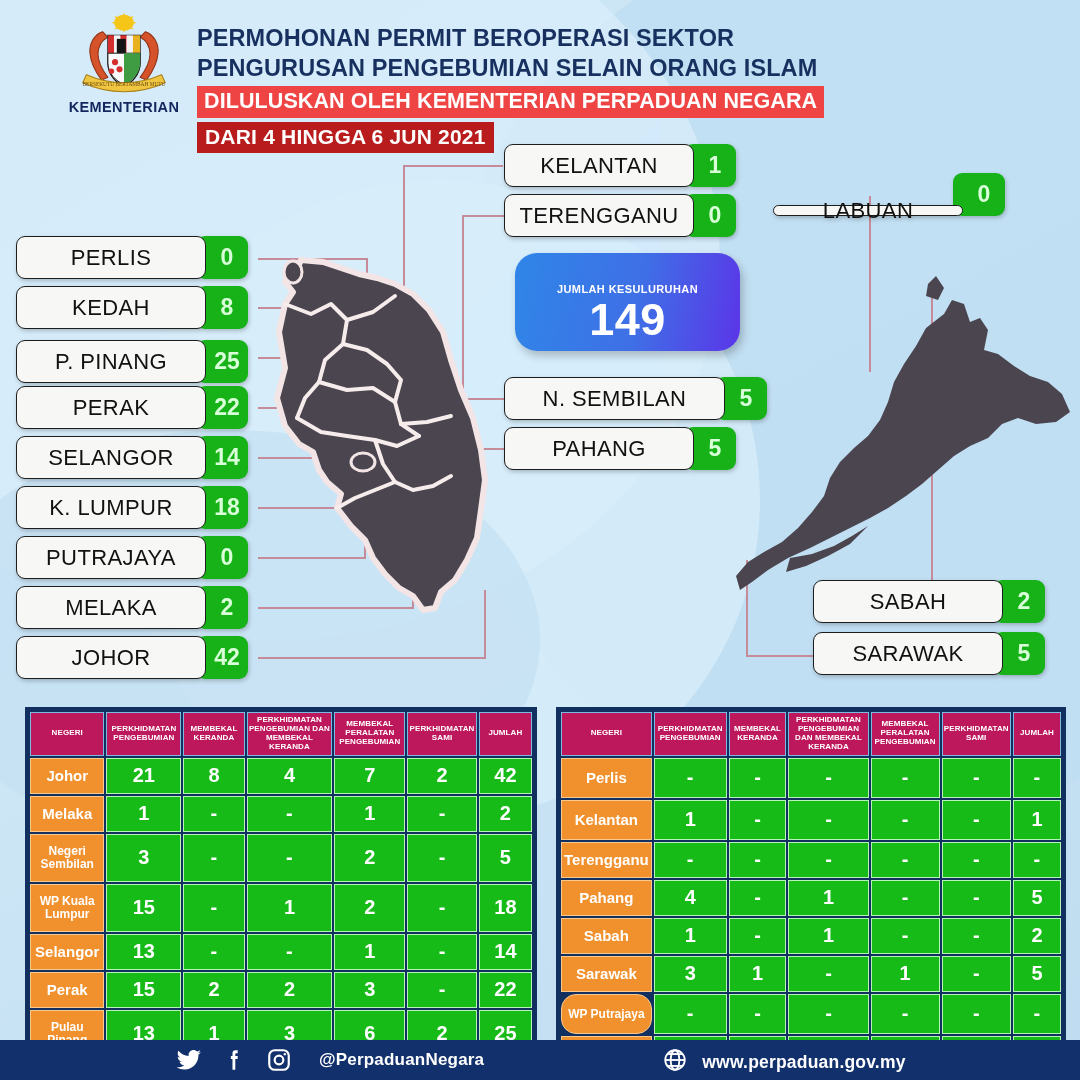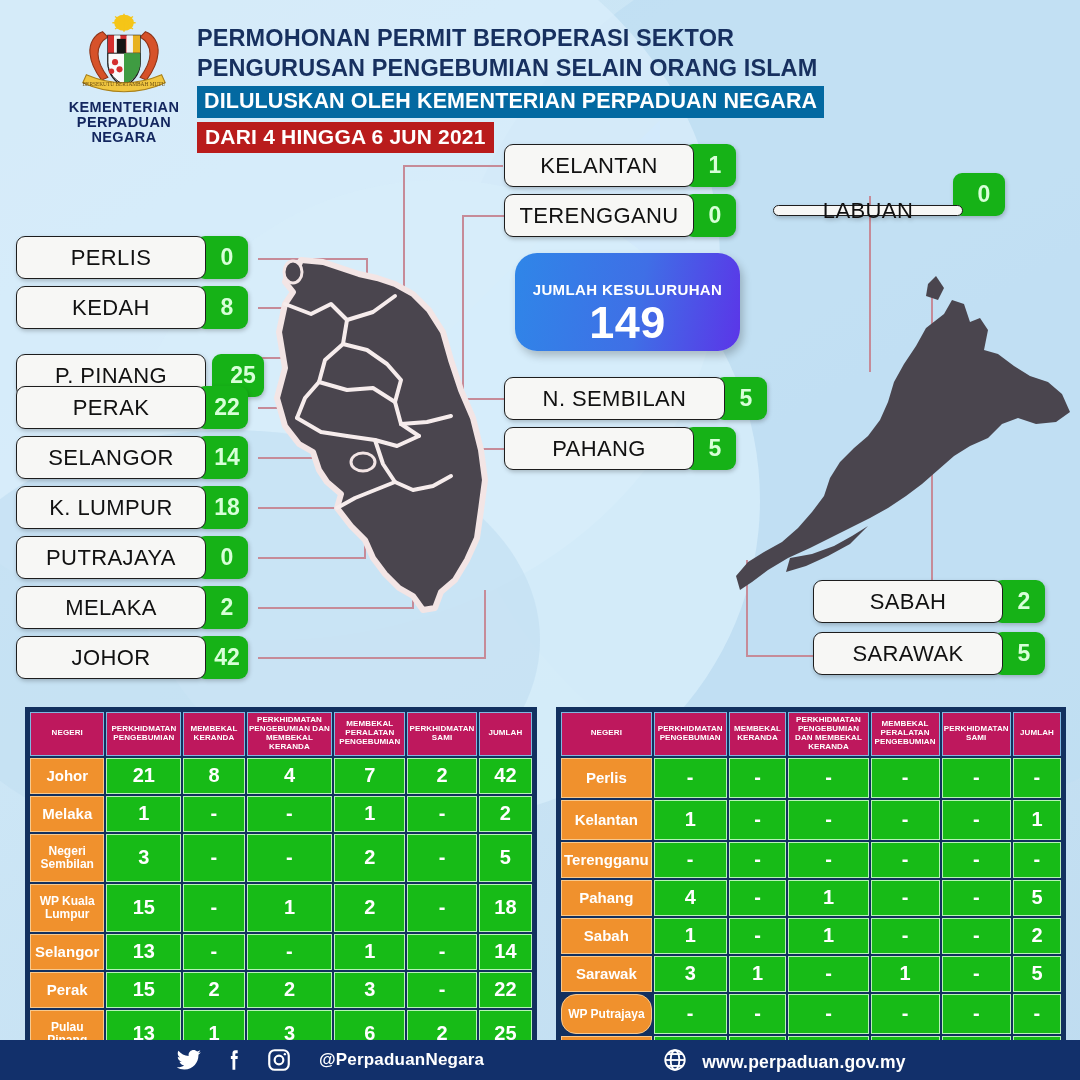--- a/index.html
+++ b/index.html
@@ -24,21 +24,21 @@
   .bg-wedge{position:absolute;left:330px;top:120px;width:330px;height:330px;background:#d2eafc;opacity:.8;
     clip-path:polygon(0 100%,100% 0,100% 100%);}
 
   
   .header{position:absolute;left:0;top:0;width:1080px;height:146px;}
   .jata{position:absolute;left:44px;top:12px;width:160px;height:128px;text-align:center;}
   .jata .crest{width:108px;height:86px;margin:0 auto;position:relative;}
   .jata .ministry{font-size:14.5px;font-weight:bold;color:#13265e;line-height:1.05;letter-spacing:.4px;margin-top:2px;}
   .titleblock{position:absolute;left:197px;top:24px;}
   .t-line{font-size:23.5px;font-weight:bold;color:#17305f;line-height:1.26;letter-spacing:.1px;white-space:nowrap;}
-  .t-blue{display:inline-block;background:#0369a1;color:#fff;font-size:21.5px;font-weight:bold;
+  .t-blue{display:inline-block;background:#ef4444;color:#fff;font-size:21.5px;font-weight:bold;
     padding:3px 7px 4px 7px;letter-spacing:.1px;white-space:nowrap;margin-top:3px;}
   .t-red{display:inline-block;background:#b91c1c;color:#fff;font-size:21px;font-weight:bold;
     padding:3px 8px 4px 8px;letter-spacing:.2px;white-space:nowrap;margin-top:4px;}
 
   
   .pill{position:absolute;display:flex;align-items:stretch;height:43px;
     filter:drop-shadow(1px 2px 2px rgba(0,0,0,.22));}
   .pill .name{background:#f7f7f5;border:1.6px solid #1d1d1d;border-radius:9px;
     display:flex;align-items:center;justify-content:center;
     font-size:22px;color:#111;letter-spacing:.4px;font-weight:500;
@@ -53,21 +53,21 @@
 
   
   .map{position:absolute;}
   .map svg{display:block;}
 
   
   .total{position:absolute;left:515px;top:253px;width:225px;height:98px;border-radius:22px;
     background:linear-gradient(100deg,#2f86e8 0%,#3f6fe6 55%,#5b35e8 100%);
     box-shadow:3px 5px 8px rgba(0,0,0,.22);
     display:flex;flex-direction:column;align-items:center;justify-content:center;}
-  .total .lbl{color:#fff;font-size:15px;font-weight:bold;letter-spacing:.4px;margin-top:21px;}
+  .total .lbl{color:#fff;font-size:11px;font-weight:bold;letter-spacing:.4px;margin-top:21px;}
   .total .num{color:#fff;font-size:45px;font-weight:bold;line-height:1;margin-top:2px;letter-spacing:.5px;}
 
   
   .tbl{position:absolute;border-collapse:separate;border-spacing:2px;
     background:#12305f;padding:3px;box-sizing:border-box;}
   .tbl th{background:#be185d;color:#fff;font-size:8px;font-weight:bold;line-height:1.12;
     text-align:center;padding:3px 1px;border:1px solid #7fb8e0;letter-spacing:.1px;}
   .tbl td{background:#17bb17;color:#fff;font-size:20px;font-weight:bold;text-align:center;
     border:1px solid #b8f3b8;padding:2px 0;}
   .tbl td.state{background:#f0912d;font-size:15px;line-height:1.05;padding:2px 2px;
@@ -121,21 +121,20 @@
           <path d="M60 46h18v10c0 13-9 21-18 25z" fill="#3f9c42"></path>
           <circle cx="50" cy="56" r="3.4" fill="#d42e2e"></circle>
           <circle cx="55" cy="64" r="3.4" fill="#d42e2e"></circle>
           <circle cx="46" cy="66" r="3" fill="#d42e2e"></circle>
           <path d="M18 70c14 6 28 9 42 9s28-3 42-9l4 9c-15 7-30 10-46 10s-31-3-46-10z" fill="#f0c640" stroke="#a9801a" stroke-width="1.2"></path>
           <text x="60" y="83" font-size="6" fill="#6b4c10" text-anchor="middle" font-family="Liberation Serif, serif">BERSEKUTU BERTAMBAH MUTU</text>
         </svg>
       </div>
       <div class="ministry">
         <div>KEMENTERIAN</div>
-        <div>PERPADUAN NEGARA</div>
       </div>
     </div>
 
     <div class="titleblock">
       <div class="t-line">PERMOHONAN PERMIT BEROPERASI SEKTOR</div>
       <div class="t-line">PENGURUSAN PENGEBUMIAN SELAIN ORANG ISLAM</div>
       <div><span class="t-blue">DILULUSKAN OLEH KEMENTERIAN PERPADUAN NEGARA</span></div>
       <div><span class="t-red">DARI 4 HINGGA 6 JUN 2021</span></div>
     </div>
   </div>
@@ -198,21 +197,21 @@
   </div>
 
   <div class="pill" style="left:16px;top:236px;">
     <div class="name" style="width:190px;">PERLIS</div>
     <div class="val dark">0</div>
   </div>
   <div class="pill" style="left:16px;top:286px;">
     <div class="name" style="width:190px;">KEDAH</div>
     <div class="val dark">8</div>
   </div>
-  <div class="pill" style="left:16px;top:354px;gap:16px;">
+  <div class="pill" style="left:16px;top:340px;">
     <div class="name" style="width:190px;">P. PINANG</div>
     <div class="val">25</div>
   </div>
   <div class="pill" style="left:16px;top:386px;">
     <div class="name" style="width:190px;">PERAK</div>
     <div class="val">22</div>
   </div>
   <div class="pill" style="left:16px;top:436px;">
     <div class="name" style="width:190px;">SELANGOR</div>
     <div class="val">14</div>

